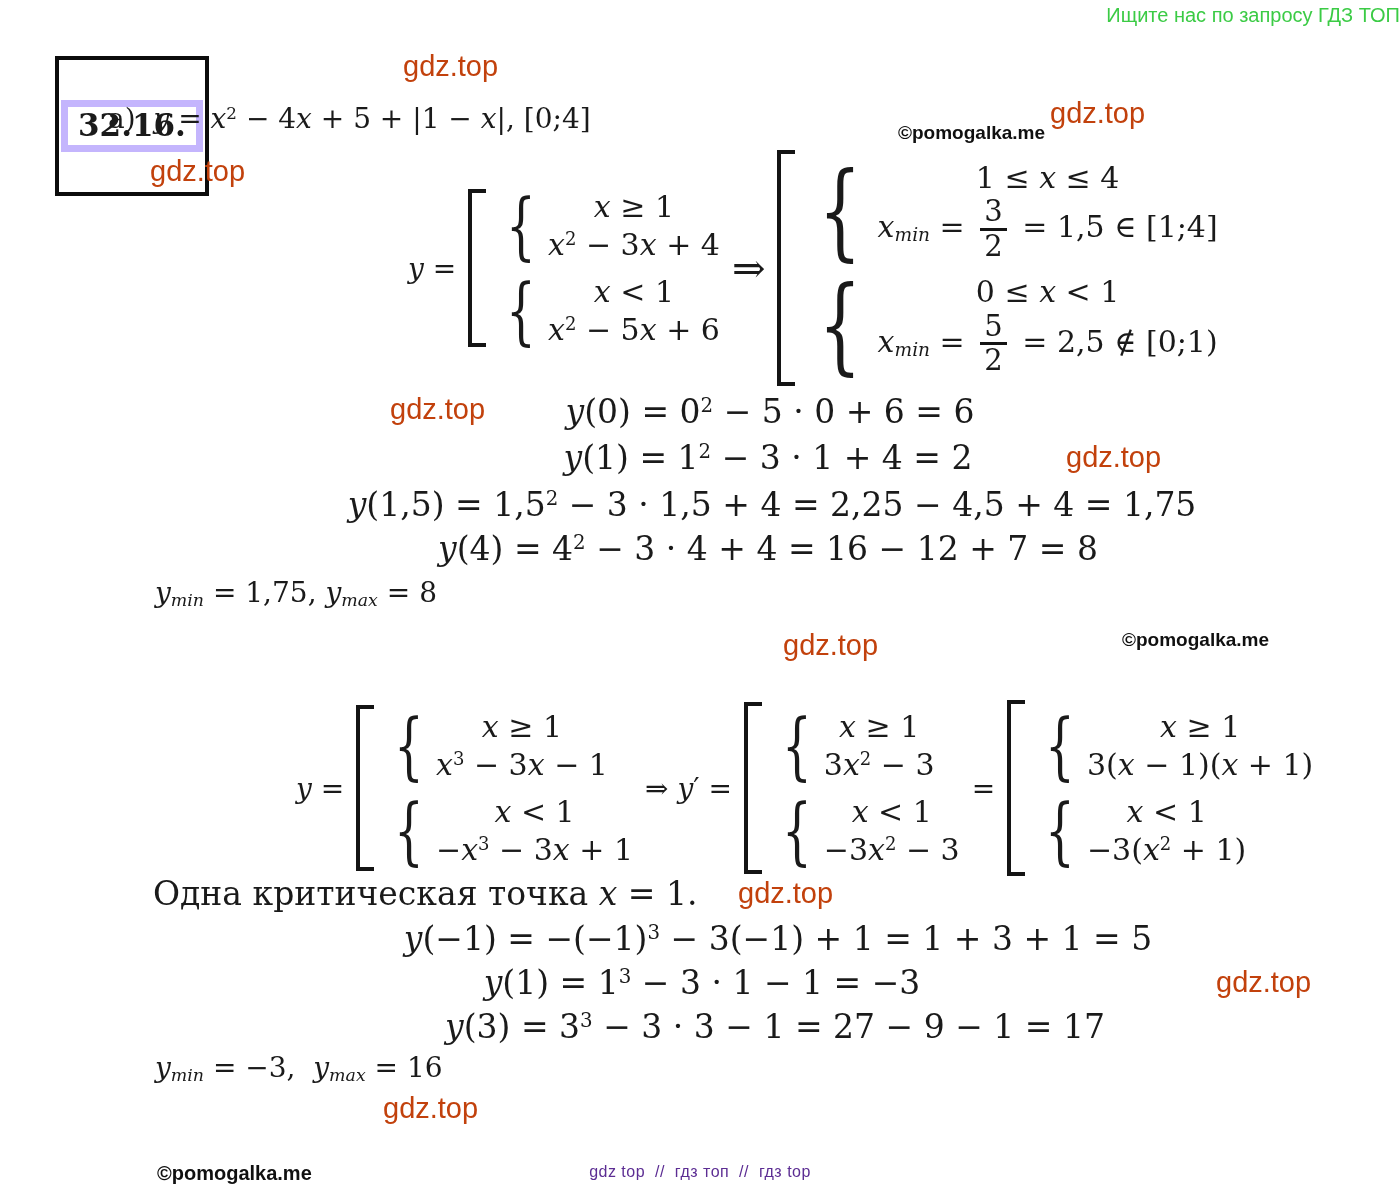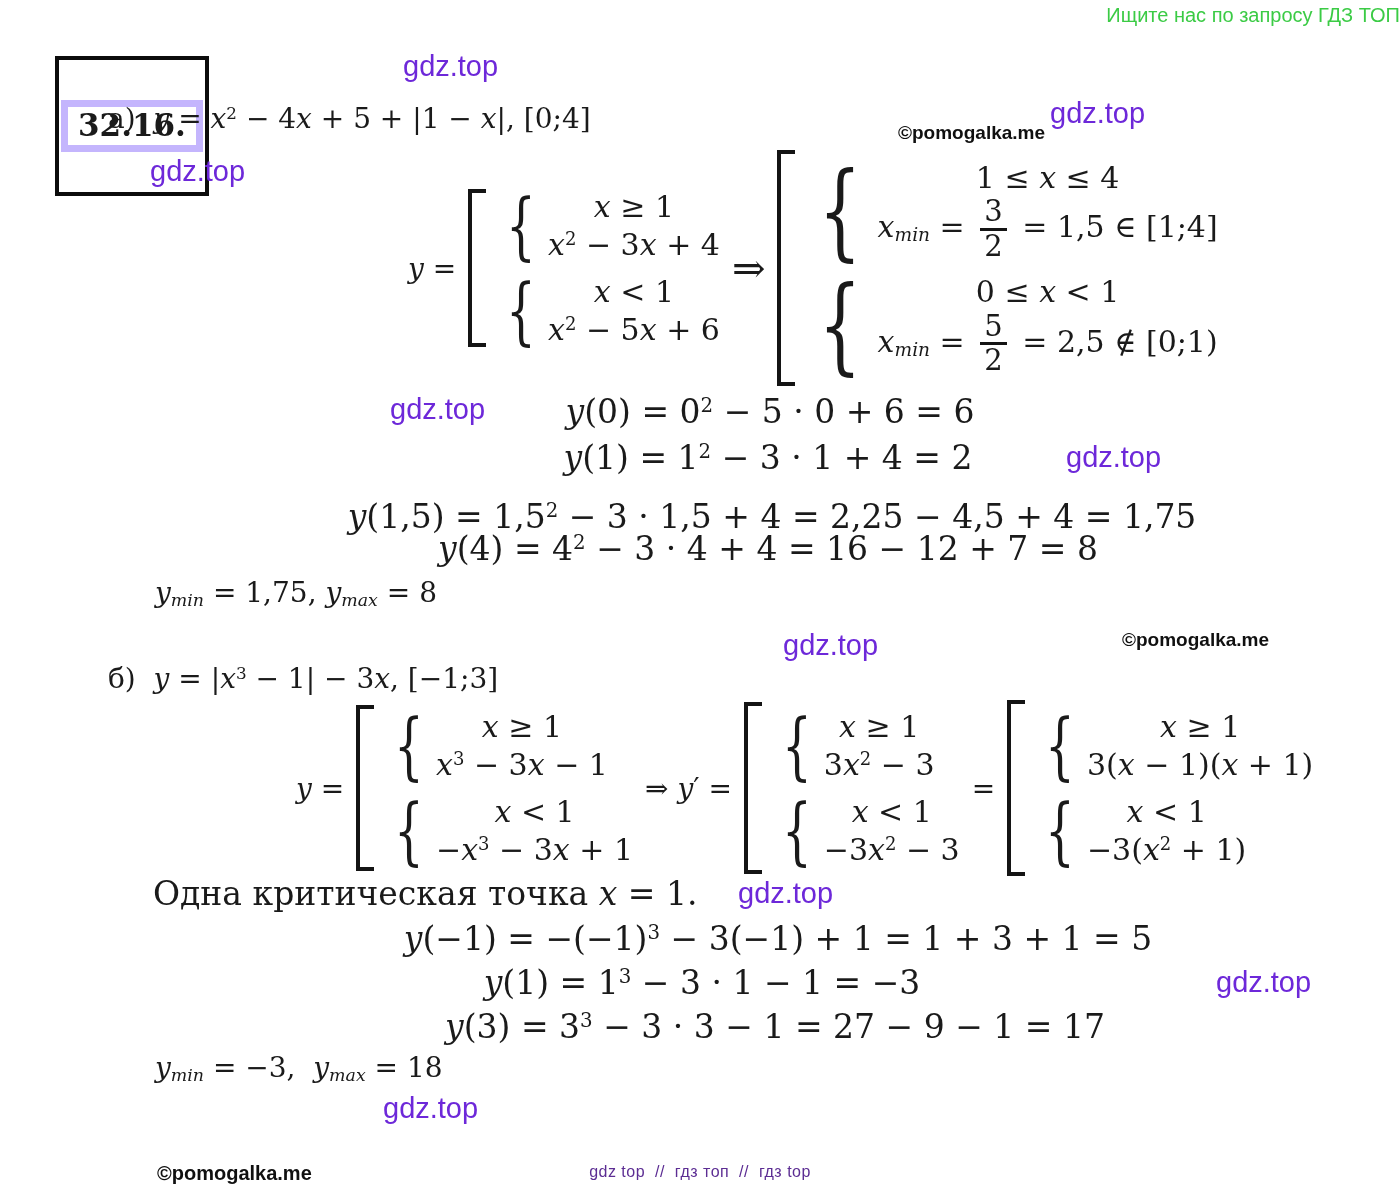--- a/index.html
+++ b/index.html
@@ -2,21 +2,21 @@
 <html><head>
 <meta charset="utf-8">
 <style>
   html,body{margin:0;padding:0;background:#ffffff;}
   #page{position:relative;width:1400px;height:1193px;background:#ffffff;overflow:hidden;
         color:#1a1a1a;font-family:"DejaVu Serif",serif;}
   .abs{position:absolute;white-space:pre;}
   .ctr{transform:translateX(-50%);}
   
   .promo{width:100%;text-align:right;font-family:"Liberation Sans",sans-serif;font-size:20px;}
-  .wm{font-family:"Liberation Sans",sans-serif;font-size:29px;color:#6d28d9;}
+  .wm{font-family:"Liberation Sans",sans-serif;font-size:29px;color:#c2410c;}
   .copy{font-family:"Liberation Sans",sans-serif;font-weight:bold;font-size:19px;color:#101010;margin-top:48px;}
   .footer{width:100%;text-align:center;font-family:"Liberation Sans",sans-serif;font-size:16px;letter-spacing:.5px;}
   
   .pbox{border:4px solid #0c0c0c;padding:2px;}
   .pbox-in{border:7px solid #c4b5fd;padding:0px 10px 2px 10px;font-weight:bold;font-size:31px;font-family:"DejaVu Serif",serif;}
   
   .m34{font-size:28px;}
   .m33{font-size:33px;}
   .mr{font-style:normal;}
   .mi{font-style:italic;}
@@ -94,28 +94,27 @@
         </div>
       </div>
     </div>
   </div>
 
   <div class="abs wm" style="left:390px;top:393px;">gdz.top</div>
 
   <div class="abs m33 ctr" style="left:770px;top:392px;"><span class="mi">y</span><span class="mr">(0) = 0</span><span class="msup">2</span><span class="mr"> − 5 · 0 + 6 = 6</span></div>
   <div class="abs m33 ctr" style="left:768px;top:438px;"><span class="mi">y</span><span class="mr">(1) = 1</span><span class="msup">2</span><span class="mr"> − 3 · 1 + 4 = 2</span></div>
   <div class="abs wm" style="left:1066px;top:441px;">gdz.top</div>
-  <div class="abs m33 ctr" style="left:772px;top:485px;margin-top:12px;"><span class="mi">y</span><span class="mr">(1,5) = 1,5</span><span class="msup">2</span><span class="mr"> − 3 · 1,5 + 4 = 2,25 − 4,5 + 4 = 1,75</span></div>
+  <div class="abs m33 ctr" style="left:772px;top:485px;"><span class="mi">y</span><span class="mr">(1,5) = 1,5</span><span class="msup">2</span><span class="mr"> − 3 · 1,5 + 4 = 2,25 − 4,5 + 4 = 1,75</span></div>
   <div class="abs m33 ctr" style="left:768px;top:529px;"><span class="mi">y</span><span class="mr">(4) = 4</span><span class="msup">2</span><span class="mr"> − 3 · 4 + 4 = 16 − 12 + 7 = 8</span></div>
 
   <div class="abs m34" style="left:155px;top:576px;"><span class="mi">y</span><span class="msub">min</span><span class="mr"> = 1,75, </span><span class="mi">y</span><span class="msub">max</span><span class="mr"> = 8</span></div>
   <div class="abs copy" style="left:1122px;top:581px;">©pomogalka.me</div>
   <div class="abs wm" style="left:783px;top:629px;">gdz.top</div>
 
-  <div class="abs m34" style="left:108px;top:662px;"><span class="mr">б)  </span><span class="mi">y</span><span class="mr"> = |</span><span class="mi">x</span><span class="msup">3</span><span class="mr"> − 1| − 3</span><span class="mi">x</span><span class="mr">, [−1;3]</span></div>
 
   <div class="eq-row" style="left:296px;top:700px;">
     <span class="m34"><span class="mi">y</span><span class="mr"> =</span></span>
     <div class="lbr" style="height:158px;"></div>
     <div class="syscol">
       <div class="sys">
         <span class="brace brace-s">{</span>
         <div class="sys-body">
           <span class="sys-line"><span class="mi">x</span><span class="mr"> ≥ 1</span></span>
           <span class="sys-line"><span class="mi">x</span><span class="msup">3</span><span class="mr"> − 3</span><span class="mi">x</span><span class="mr"> − 1</span></span>
@@ -168,19 +167,19 @@
   </div>
 
   <div class="abs m33" style="left:153px;top:874px;"><span class="mr">Одна критическая точка </span><span class="mi">x</span><span class="mr"> = 1.</span></div>
   <div class="abs wm" style="left:738px;top:877px;">gdz.top</div>
 
   <div class="abs m33 ctr" style="left:778px;top:919px;text-align:center;"><span class="mi">y</span><span class="mr">(−1) = −(−1)</span><span class="msup">3</span><span class="mr"> − 3(−1) + 1 = 1 + 3 + 1 = 5</span></div>
   <div class="abs m33 ctr" style="left:702px;top:963px;"><span class="mi">y</span><span class="mr">(1) = 1</span><span class="msup">3</span><span class="mr"> − 3 · 1 − 1 = −3</span></div>
   <div class="abs wm" style="left:1216px;top:966px;">gdz.top</div>
   <div class="abs m33 ctr" style="left:775px;top:1007px;"><span class="mi">y</span><span class="mr">(3) = 3</span><span class="msup">3</span><span class="mr"> − 3 · 3 − 1 = 27 − 9 − 1 = 17</span></div>
 
-  <div class="abs m34" style="left:155px;top:1051px;"><span class="mi">y</span><span class="msub">min</span><span class="mr"> = −3,  </span><span class="mi">y</span><span class="msub">max</span><span class="mr"> = 18</span></div>
+  <div class="abs m34" style="left:155px;top:1051px;"><span class="mi">y</span><span class="msub">min</span><span class="mr"> = −3,  </span><span class="mi">y</span><span class="msub">max</span><span class="mr"> = 16</span></div>
   <div class="abs copy" style="left:157px;top:1114px;font-size:20px;">©pomogalka.me</div>
   <div class="abs wm" style="left:383px;top:1092px;">gdz.top</div>
 
   <div class="abs footer" style="top: 1163px; left: 0px; color: rgb(92, 45, 147);">gdz top  //  гдз топ  //  гдз top</div>
 
 </div>
 
 </body></html>

